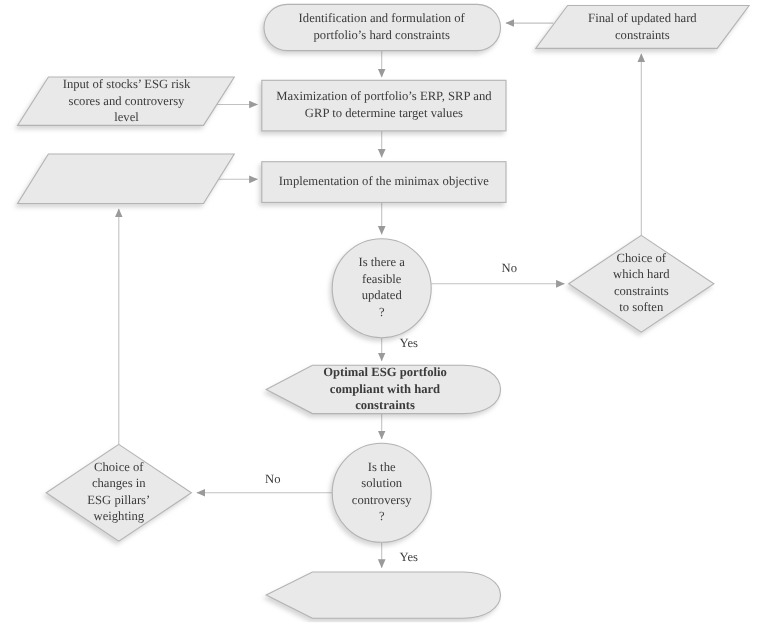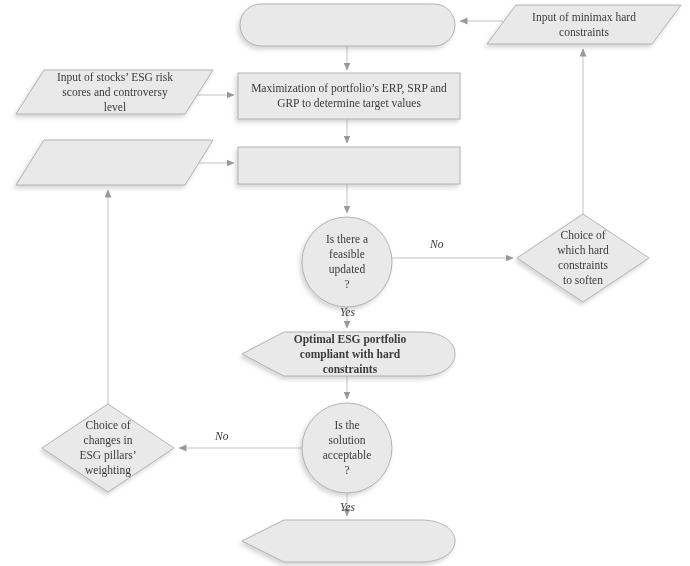--- a/index.html
+++ b/index.html
@@ -28,24 +28,23 @@
     font-size:11.5px;
     line-height:15px;
     text-align:center;
     white-space:pre;
   }
   .edge-label{
     position:absolute;
     color:#3b3b3b;
     font-size:11.5px;
     line-height:14px;
-    text-align:left;
+    text-align:right;
     white-space:pre;
     width:40px;
-    font-style:italic;
   }
 </style>
 </head>
 <body>
 
 <div class="canvas">
 
   <svg width="690" height="566" viewBox="0 0 690 566">
     <defs>
       <marker id="arrowhead" markerWidth="9" markerHeight="8" refX="7.5" refY="3.5" orient="auto" markerUnits="userSpaceOnUse">
@@ -78,41 +77,44 @@
       <rect class="shape" x="238" y="147" width="222" height="37"></rect>
       <circle class="shape" cx="347" cy="262" r="45"></circle>
       <polygon class="shape" points="583,214 649,258 583,302 517,258"></polygon>
       <path class="shape" d="M242,354 L284,332 L421,332 C441,332 455,341 455,354 C455,367 441,376 421,376 L284,376 Z"></path>
       <circle class="shape" cx="347" cy="448" r="45"></circle>
       <polygon class="shape" points="108,404 174,448 108,492 42,448"></polygon>
       <path class="shape" d="M242,541 L284,520 L421,520 C441,520 455,529 455,541 C455,553 441,562 421,562 L284,562 Z"></path>
     </g>
   </svg>
 
-  <div class="node-label" style="left:494px;top:10px;width:180px;">Input of minimax hard
+  <div class="node-label" style="left:242px;top:10px;width:210px;">Identification and formulation of
+portfolio’s hard constraints</div>
+  <div class="node-label" style="left:494px;top:10px;width:180px;">Final of updated hard
 constraints</div>
   <div class="node-label" style="left:30px;top:70px;width:170px;">Input of stocks’ ESG risk
 scores and controversy
 level</div>
   <div class="node-label" style="left:229px;top:81px;width:240px;">Maximization of portfolio’s ERP, SRP and
 GRP to determine target values</div>
+  <div class="node-label" style="left:229px;top:158px;width:240px;">Implementation of the minimax objective</div>
   <div class="node-label" style="left:297px;top:232px;width:100px;">Is there a
 feasible
 updated
 ?</div>
   <div class="node-label" style="left:528px;top:228px;width:110px;">Choice of
 which hard
 constraints
 to soften</div>
   <div class="node-label" style="left:265px;top:332px;width:170px;font-weight:bold;">Optimal ESG portfolio
 compliant with hard
 constraints</div>
   <div class="node-label" style="left:297px;top:418px;width:100px;">Is the
 solution
-acceptable
+controversy
 ?</div>
   <div class="node-label" style="left:58px;top:418px;width:100px;">Choice of
 changes in
 ESG pillars’
 weighting</div>
 
   <div class="edge-label" style="left:430px;top:237px;">No</div>
   <div class="edge-label" style="left:340px;top:305px;">Yes</div>
   <div class="edge-label" style="left:215px;top:429px;">No</div>
   <div class="edge-label" style="left:340px;top:500px;">Yes</div>

